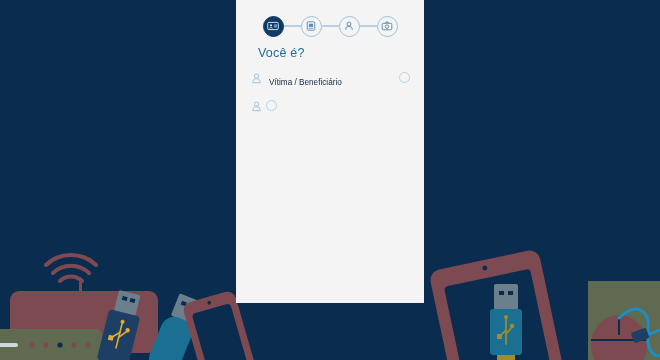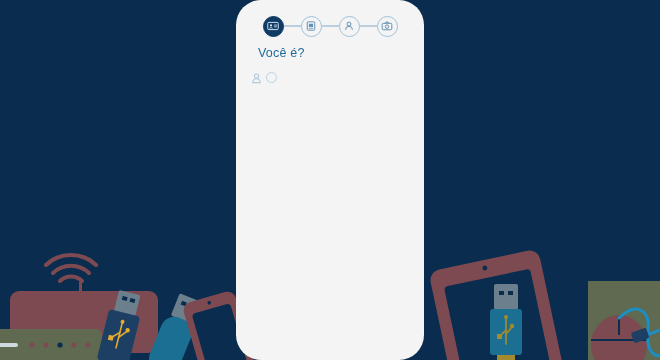--- a/index.html
+++ b/index.html
@@ -10,22 +10,22 @@
     position:relative;
   }
   #app{position:absolute;inset:0;width:660px;height:360px;overflow:hidden;}
 
   
   .bg{position:absolute;inset:0;background:#0a2c4e;overflow:hidden;}
   .bg svg{position:absolute;left:0;top:0;}
 
   
   .card{
-    position:absolute;left:236px;top:0;width:188px;height:360px;
-    background:#f4f4f4;overflow:hidden;border-radius:25px;
+    position:absolute;left:236px;top:0;width:188px;height:303px;
+    background:#f4f4f4;overflow:hidden;
   }
   .swoosh{position:absolute;left:-16px;top:-28px;width:90px;height:58px;overflow:hidden;pointer-events:none;}
 
   
   .stepper{
     position:absolute;left:0;top:14px;width:188px;height:24px;
     display:flex;align-items:center;justify-content:center;
   }
   .step{
     width:21px;height:21px;border-radius:50%;
@@ -207,27 +207,40 @@
             <circle cx="8" cy="8.8" r="2.3" fill="none" stroke="#5f8fb4" stroke-width="1.3"></circle>
           </svg>
         </span>
       </div>
     </div>
 
     <div class="heading">Você é?</div>
 
     <div class="options">
 
-
       <div class="opt">
         <span class="opt-ico">
           <svg width="13" height="13" viewBox="0 0 16 16">
             <circle cx="8" cy="5" r="2.6" fill="none" stroke="#b0cde0" stroke-width="1.4"></circle>
             <path d="M3.6 12.6 a4.4 4.4 0 0 1 8.8 0" fill="none" stroke="#b0cde0" stroke-width="1.4"></path>
             <rect x="2.6" y="12.2" width="10.8" height="1.5" rx="0.7" fill="#b0cde0"></rect>
           </svg>
         </span>
+        <span class="opt-body">
+          <span class="opt-title">Vítima / Beneficiário</span>
+        </span>
+        <span class="radio"></span>
+      </div>
+
+      <div class="opt">
+        <span class="opt-ico">
+          <svg width="13" height="13" viewBox="0 0 16 16">
+            <circle cx="8" cy="5" r="2.6" fill="none" stroke="#b0cde0" stroke-width="1.4"></circle>
+            <path d="M3.6 12.6 a4.4 4.4 0 0 1 8.8 0" fill="none" stroke="#b0cde0" stroke-width="1.4"></path>
+            <rect x="2.6" y="12.2" width="10.8" height="1.5" rx="0.7" fill="#b0cde0"></rect>
+          </svg>
+        </span>
         <span class="radio"></span>
       </div>
 
     </div>
   </div>
 </div>
 
 </body></html>

